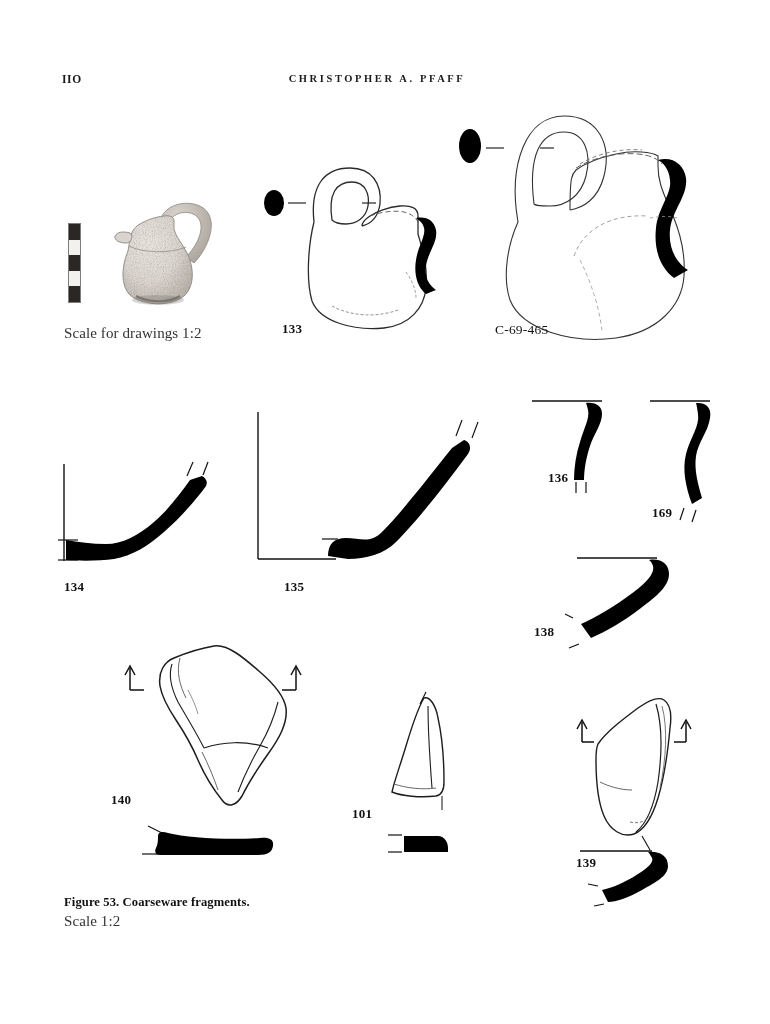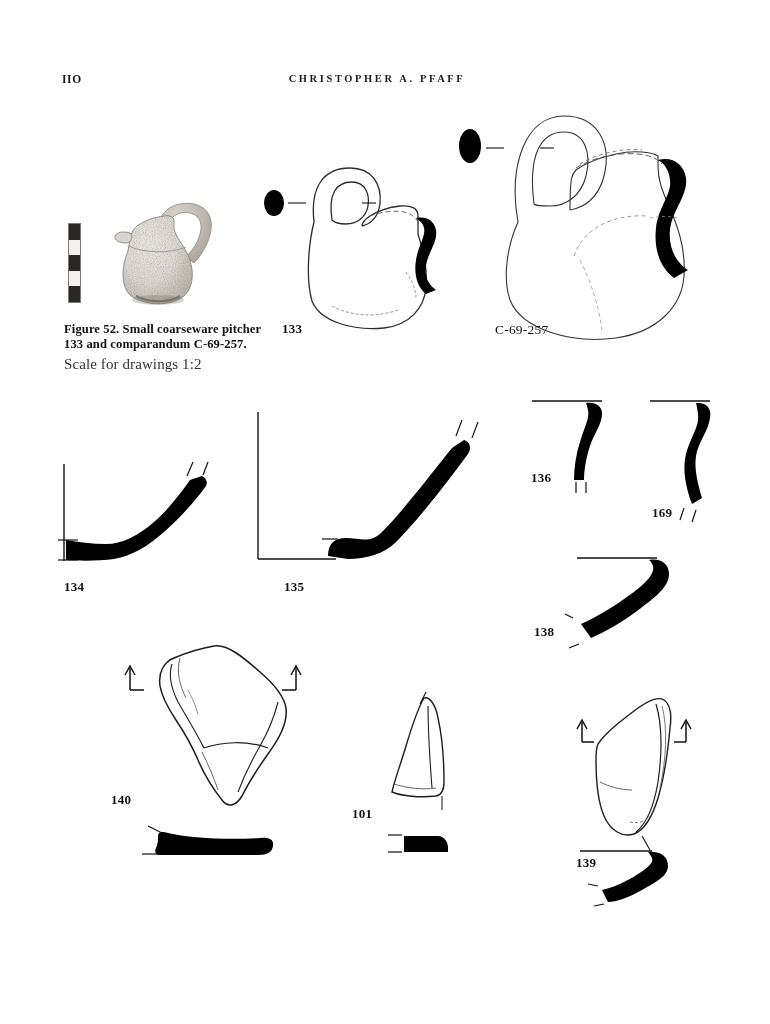--- a/index.html
+++ b/index.html
@@ -186,24 +186,23 @@
     <path d="M124,64 C140,54 164,48 186,50 C198,51 206,55 210,60" fill="none" stroke="#555" stroke-width="0.9" stroke-dasharray="6 3"></path>
     <path d="M128,60 C144,50 168,44 190,46" fill="none" stroke="#666" stroke-width="0.8" stroke-dasharray="4 3"></path>
 
     <path d="M206,56 C220,52 232,60 234,74 C236,92 220,106 218,126 C216,146 226,160 236,166
              L222,174 C206,162 202,142 204,124 C206,104 220,90 218,76 C217,64 210,58 206,56 Z" fill="#000"></path>
 
     <path d="M122,152 C132,124 160,110 196,112" fill="none" stroke="#888" stroke-width="0.8" stroke-dasharray="4 3"></path>
     <path d="M128,156 C140,180 148,206 150,228" fill="none" stroke="#999" stroke-width="0.8" stroke-dasharray="4 3"></path>
     <path d="M198,114 C208,112 218,112 226,114" fill="none" stroke="#999" stroke-width="0.8" stroke-dasharray="3 3"></path>
   </svg>
-  <div class="catnum plain" style="left:495px; top:306px;">C-69-257</div>
+  <div class="catnum plain" style="left:495px; top:306px;">C-69-465</div>
 
   <div class="caption" style="left:64px; top:306px; width:210px;">
-    <span>Figure 52. Small coarseware pitcher 133 and comparandum C-69-257.</span>
     <span class="scale-note">Scale for drawings 1:2</span>
   </div>
 
   <svg class="svg-abs" style="left:56px; top:440px;" width="180" height="120" viewBox="0 0 180 120">
     <line x1="8" y1="8" x2="8" y2="105" stroke="#111" stroke-width="1.4"></line>
     <line x1="2" y1="84" x2="22" y2="84" stroke="#111" stroke-width="1.2"></line>
     <line x1="2" y1="104" x2="22" y2="104" stroke="#111" stroke-width="1.2"></line>
     <path d="M10,84 C22,86 36,88 50,88 C66,88 82,80 98,66 C112,54 124,38 134,24
              L146,20 C150,22 152,26 150,30 C140,44 124,62 108,76 C92,90 76,100 58,103
              C44,105 24,105 10,104 Z" fill="#000"></path>
@@ -224,21 +223,21 @@
   </svg>
   <div class="catnum" style="left:284px; top:563px;">135</div>
 
   <svg class="svg-abs" style="left:530px; top:378px;" width="110" height="100" viewBox="0 0 110 100">
     <line x1="2" y1="7" x2="72" y2="7" stroke="#111" stroke-width="1.5"></line>
     <path d="M56,9 C66,8 72,12 72,20 C72,30 64,40 60,52 C56,64 54,76 54,86
              L44,86 C44,74 46,60 50,48 C54,34 60,24 58,16 C57,11 56,9 56,9 Z" fill="#000"></path>
     <line x1="46" y1="88" x2="46" y2="99" stroke="#111" stroke-width="1.2"></line>
     <line x1="56" y1="88" x2="56" y2="99" stroke="#111" stroke-width="1.2"></line>
   </svg>
-  <div class="catnum" style="left:531px; top:454px;">136</div>
+  <div class="catnum" style="left:548px; top:454px;">136</div>
 
   <svg class="svg-abs" style="left:648px; top:378px;" width="110" height="130" viewBox="0 0 110 130">
     <line x1="2" y1="7" x2="62" y2="7" stroke="#111" stroke-width="1.5"></line>
     <path d="M48,9 C58,8 64,14 62,24 C60,38 50,48 48,62 C46,76 50,90 54,104
              L44,110 C38,94 34,76 38,60 C42,44 52,32 50,20 C49,12 48,9 48,9 Z" fill="#000"></path>
     <line x1="36" y1="114" x2="32" y2="126" stroke="#111" stroke-width="1.2"></line>
     <line x1="48" y1="116" x2="44" y2="128" stroke="#111" stroke-width="1.2"></line>
   </svg>
   <div class="catnum" style="left:652px; top:489px;">169</div>
 
@@ -326,14 +325,18 @@
 
   <svg class="svg-abs" style="left:578px; top:828px;" width="130" height="62" viewBox="0 0 130 62">
     <line x1="2" y1="7" x2="74" y2="7" stroke="#111" stroke-width="1.5"></line>
     <path d="M70,8 C82,7 90,12 90,22 C90,32 78,38 64,46 C50,54 38,58 30,58
              L24,46 C34,44 48,38 60,30 C70,24 76,18 74,14 C72,10 70,8 70,8 Z" fill="#000"></path>
     <line x1="20" y1="42" x2="10" y2="40" stroke="#111" stroke-width="1.2"></line>
     <line x1="26" y1="60" x2="16" y2="62" stroke="#111" stroke-width="1.2"></line>
   </svg>
   <div class="catnum" style="left:576px; top:839px;">139</div>
 
+  <div class="caption" style="left:64px; top:879px; width:260px;">
+    <span>Figure 53. Coarseware fragments.</span>
+    <span class="scale-note">Scale 1:2</span>
+  </div>
 
 </div>
 
 </body></html>

